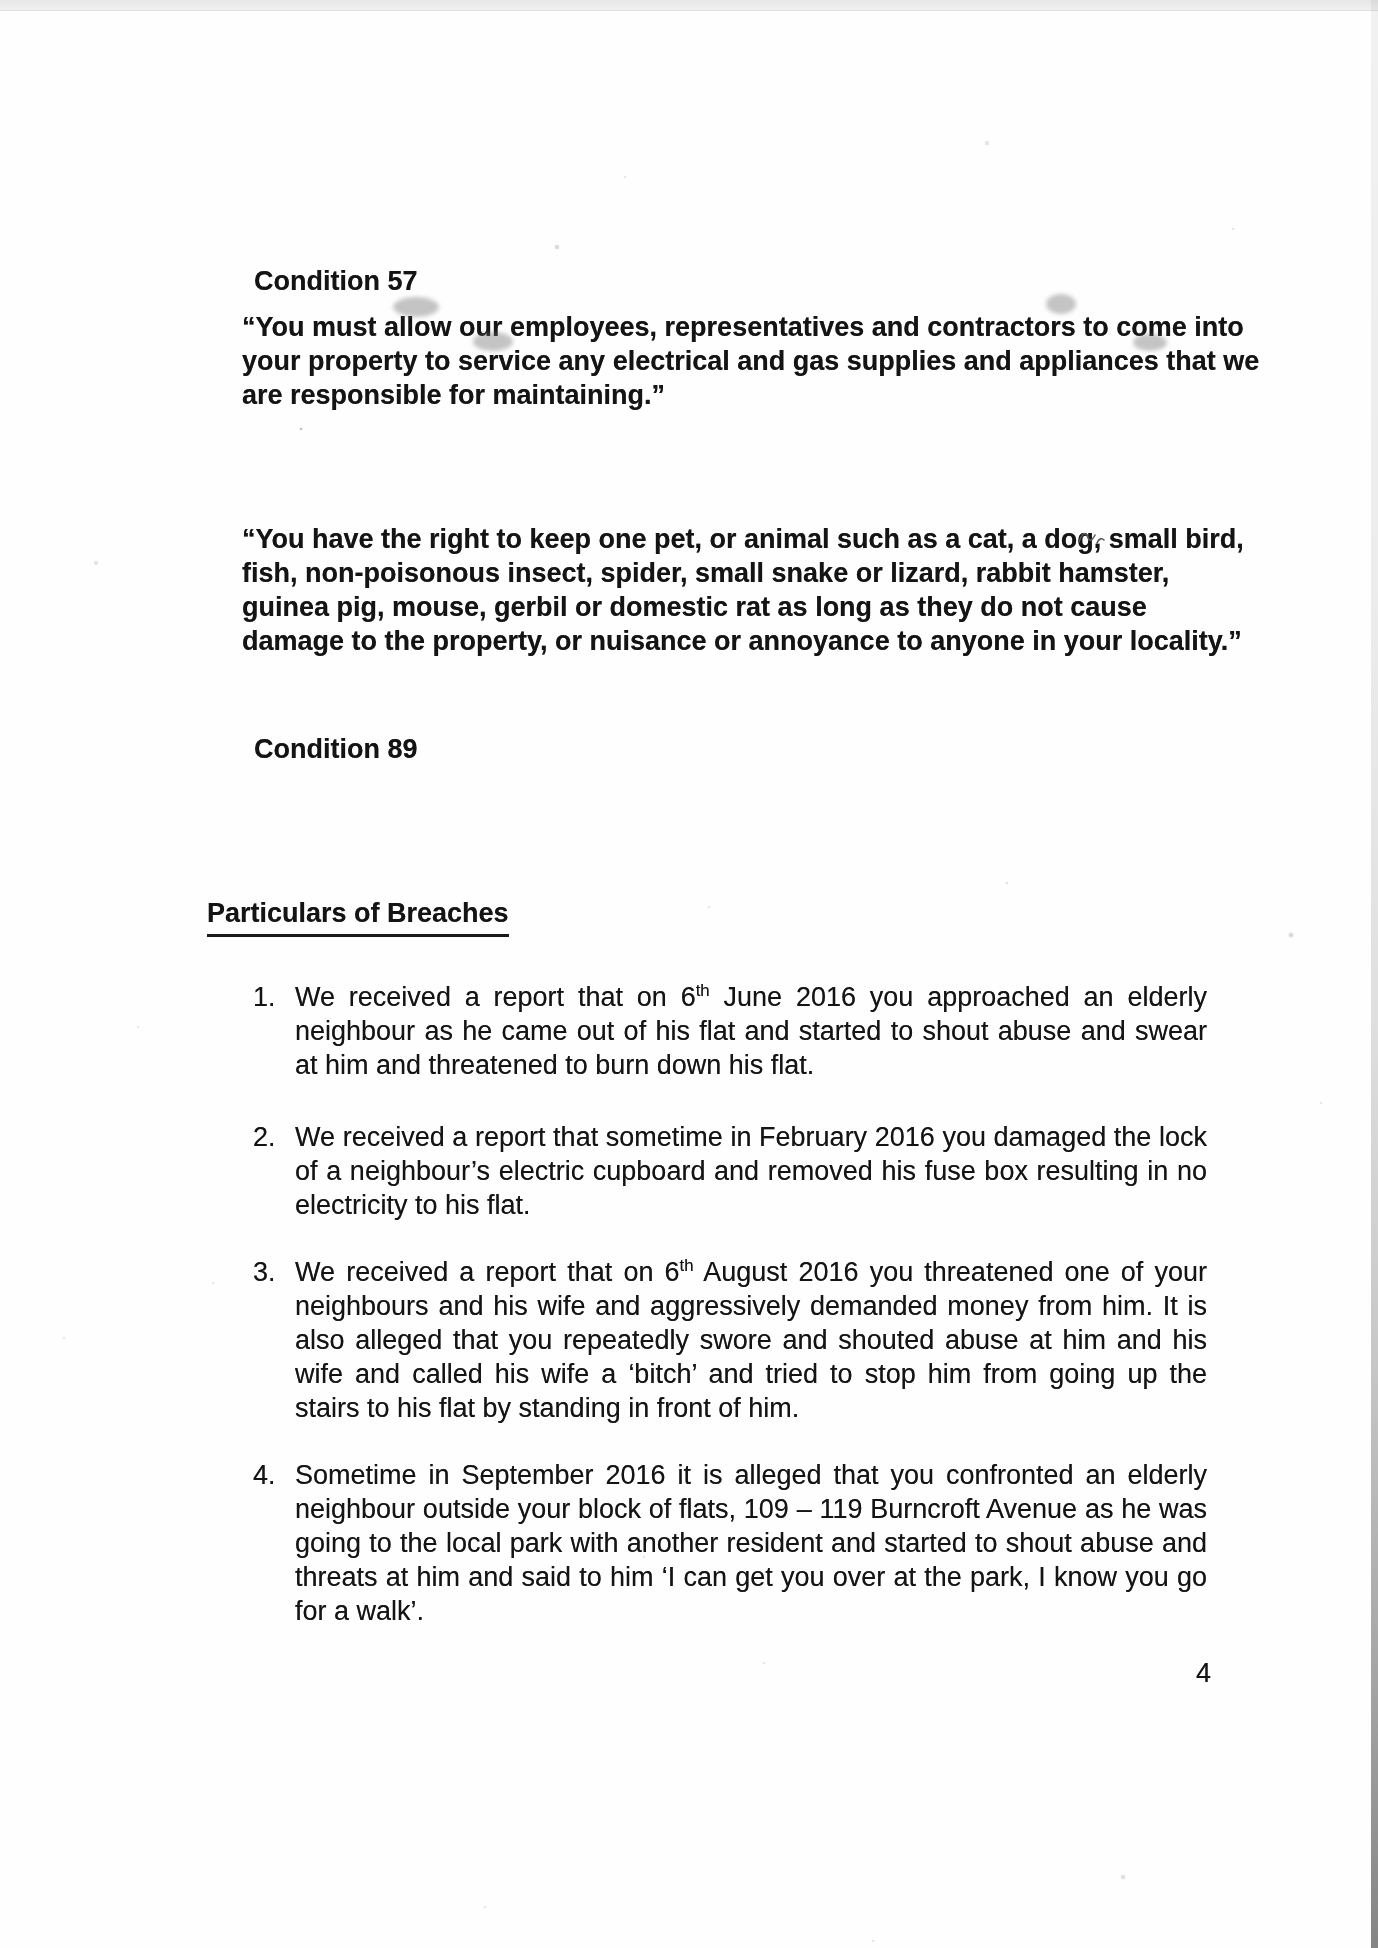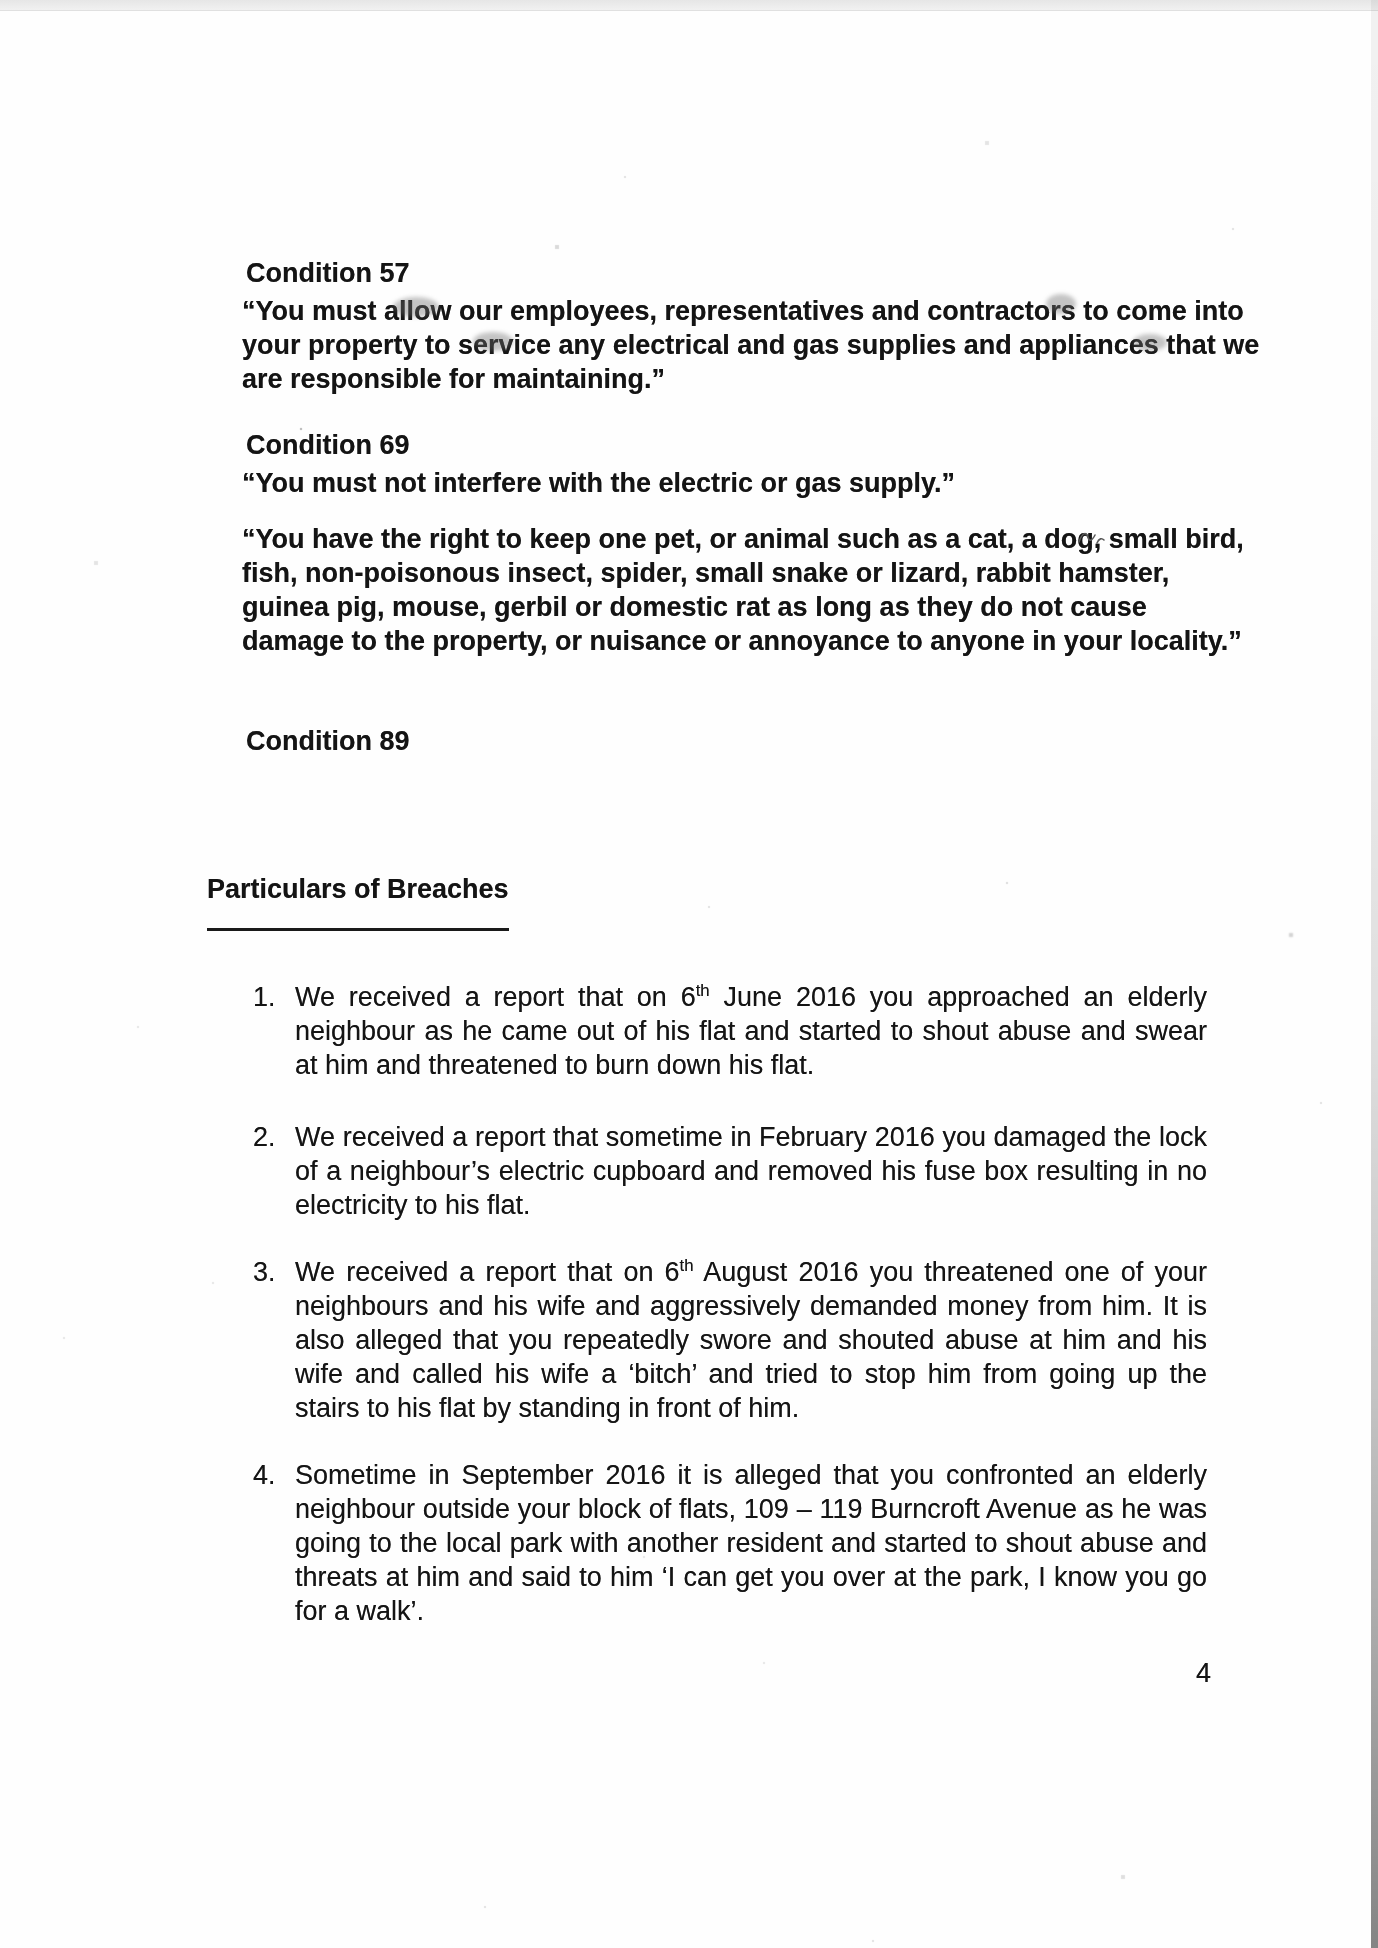--- a/index.html
+++ b/index.html
@@ -28,28 +28,28 @@
     background: linear-gradient(180deg,
       rgba(0,0,0,0.05) 0%,
       rgba(0,0,0,0.07) 30%,
       rgba(0,0,0,0.12) 52%,
       rgba(0,0,0,0.22) 70%,
       rgba(0,0,0,0.34) 85%,
       rgba(0,0,0,0.48) 100%);
   }
 
   .cond { position: absolute; left: 242px; }
-  .cond-heading { font-weight: 700; margin: 4px; }
+  .cond-heading { font-weight: 700; margin: 12px; }
   .cond-body { white-space: pre; font-weight: bold; }
 
   .breaches-heading {
-    position: absolute; left: 207px; top: 872px;
+    position: absolute; left: 207px; top: 896px;
     font-weight: 700;
     border-bottom: 3px solid #1a1a1a;
-    padding-bottom: 22px;
+    padding-bottom: 4px;
   }
 
   .item { position: absolute; left: 253px; width: 957px; display: flex; }
   .item-number { width: 42px; flex: 0 0 42px; }
   .item-text { width: 912px; text-align: justify; }
   .item-text sup { font-size: 0.62em; line-height: 0; }
 
   .page-number { position: absolute; left: 1196px; top: 1656px; }
 
   
@@ -98,24 +98,20 @@
   <div class="scan-right"></div>
   <div class="speckles"></div>
 
   <div class="cond" style="top:252px">
     <div class="cond-heading">Condition 57</div>
     <div class="cond-body">“You must allow our employees, representatives and contractors to come into
 your property to service any electrical and gas supplies and appliances that we
 are responsible for maintaining.”</div>
   </div>
 
-  <div class="cond" style="top:424px">
-    <div class="cond-heading">Condition 69</div>
-    <div class="cond-body">“You must not interfere with the electric or gas supply.”</div>
-  </div>
 
   <div class="cond" style="top:522px">
     <div class="cond-body">“You have the right to keep one pet, or animal such as a cat, a dog, small bird,
 fish, non-poisonous insect, spider, small snake or lizard, rabbit hamster,
 guinea pig, mouse, gerbil or domestic rat as long as they do not cause
 damage to the property, or nuisance or annoyance to anyone in your locality.”</div>
   </div>
 
   <div class="cond" style="top:720px">
     <div class="cond-heading">Condition 89</div>

